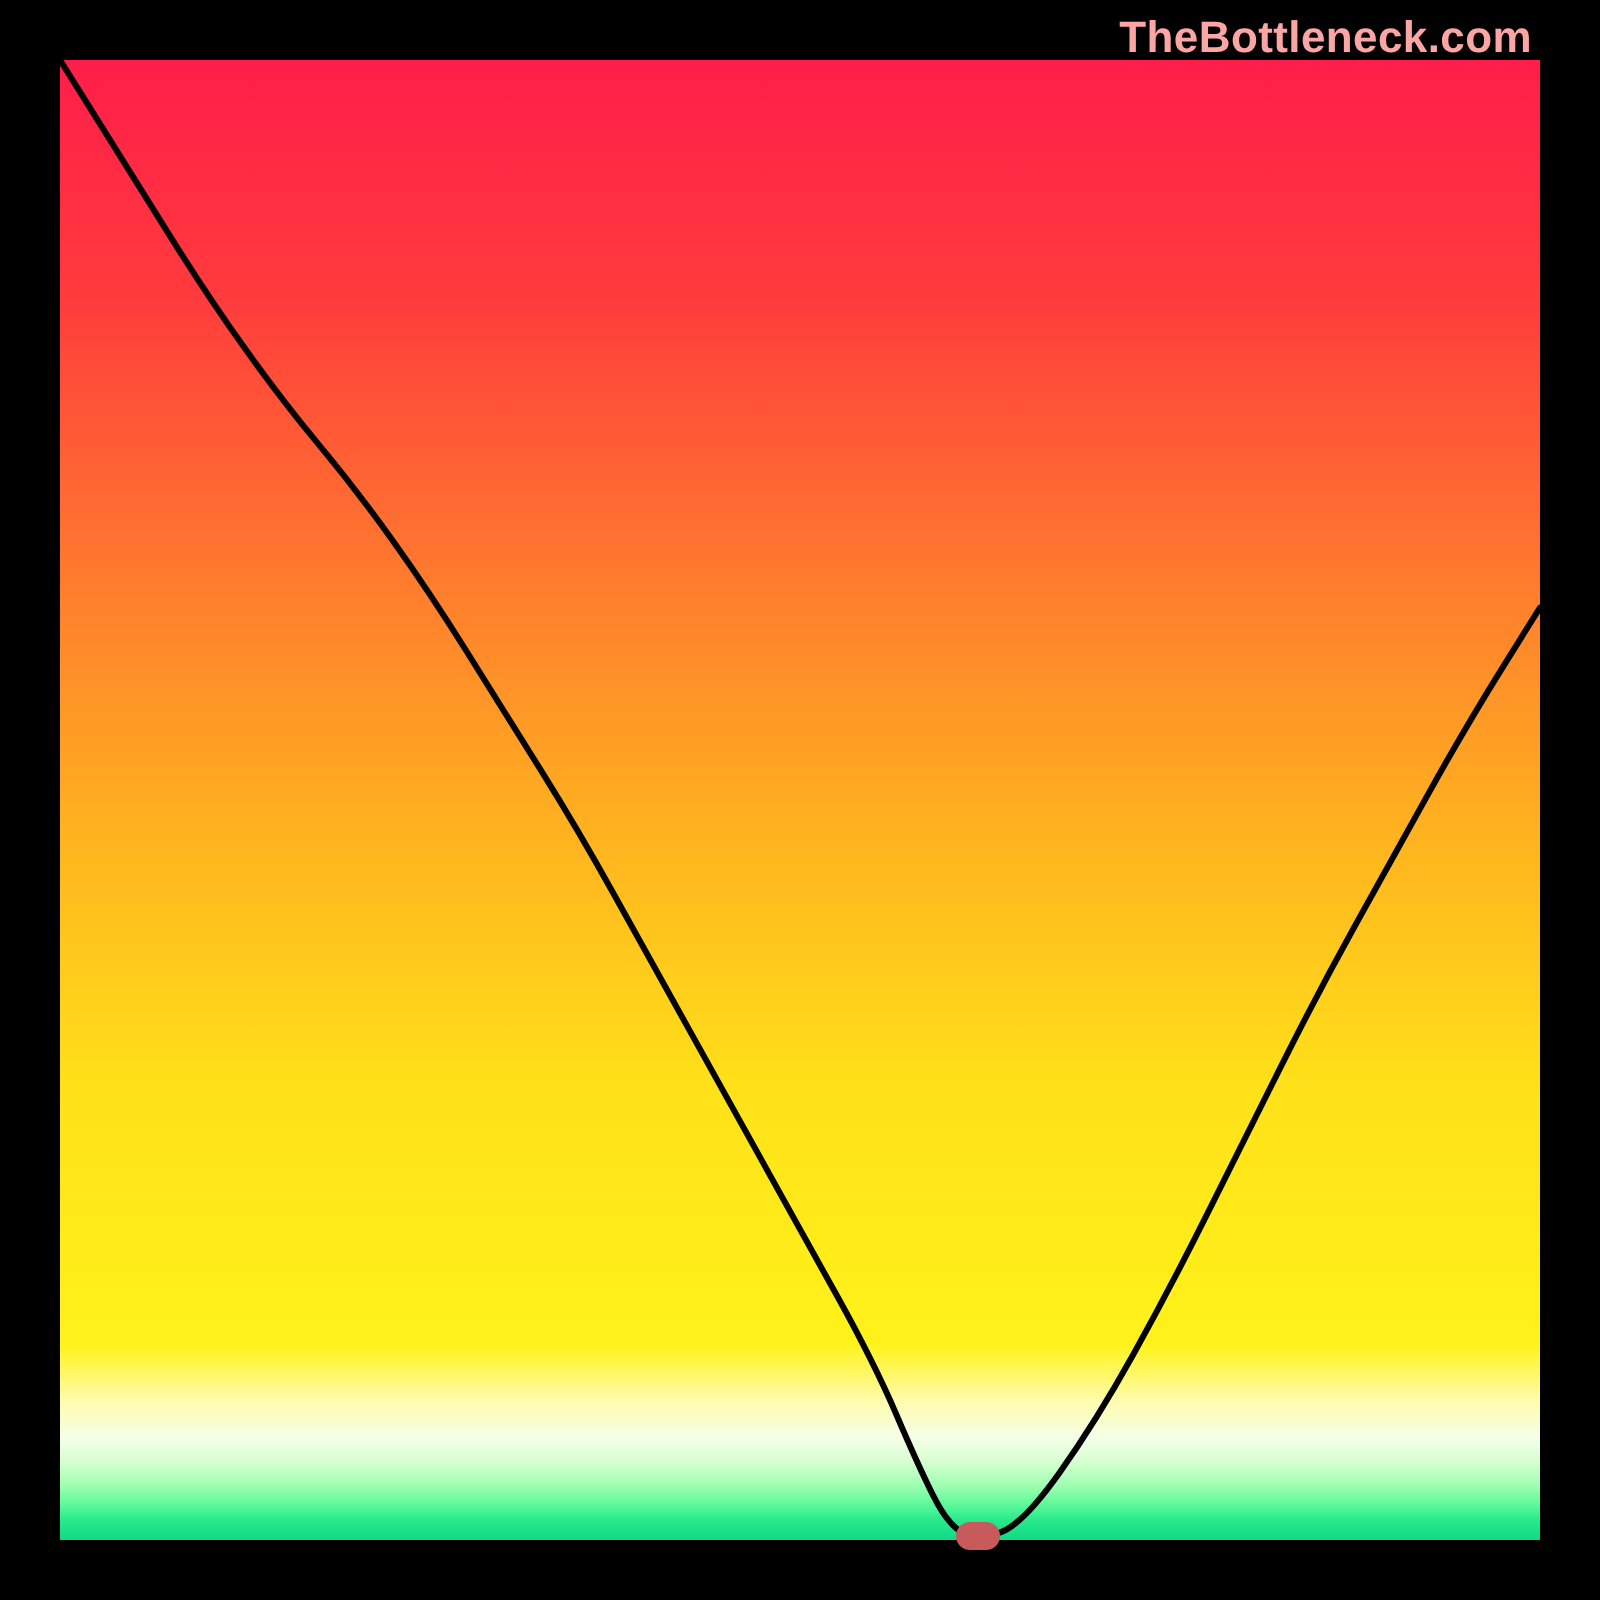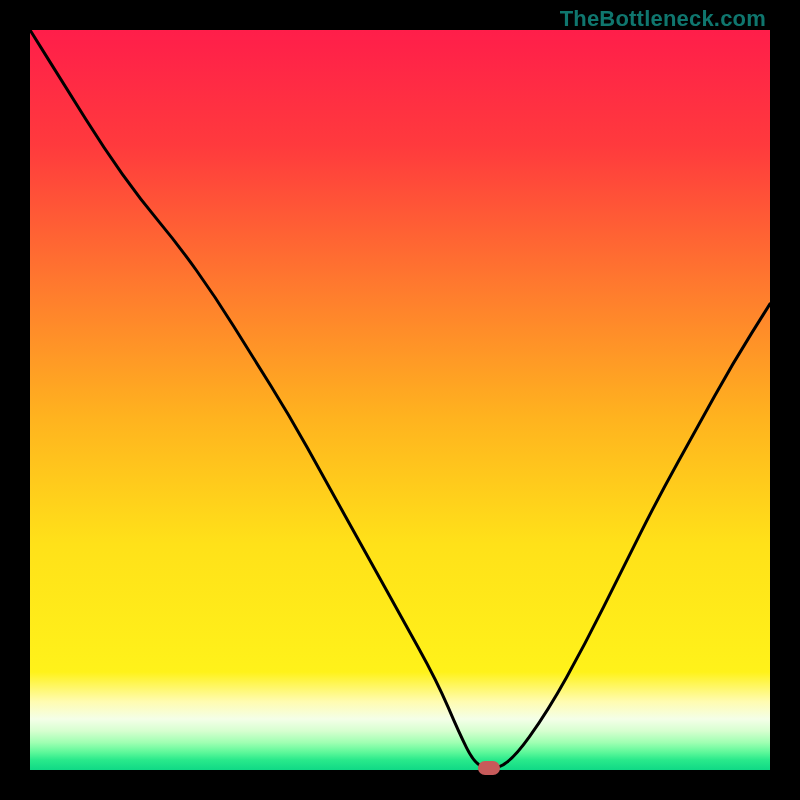--- a/index.html
+++ b/index.html
@@ -30,21 +30,21 @@
     width: 100%;
     height: 100%;
   }
   .watermark {
     position: absolute;
     top: 6px;
     right: 34px;
     font-family: Arial, Helvetica, sans-serif;
     font-size: 22px;
     font-weight: 600;
-    color: #0f766e;
+    color: #fca5a5;
     letter-spacing: 0.2px;
   }
   svg.curve {
     position: absolute;
     left: 0;
     top: 0;
     width: 100%;
     height: 100%;
   }
   .marker {

